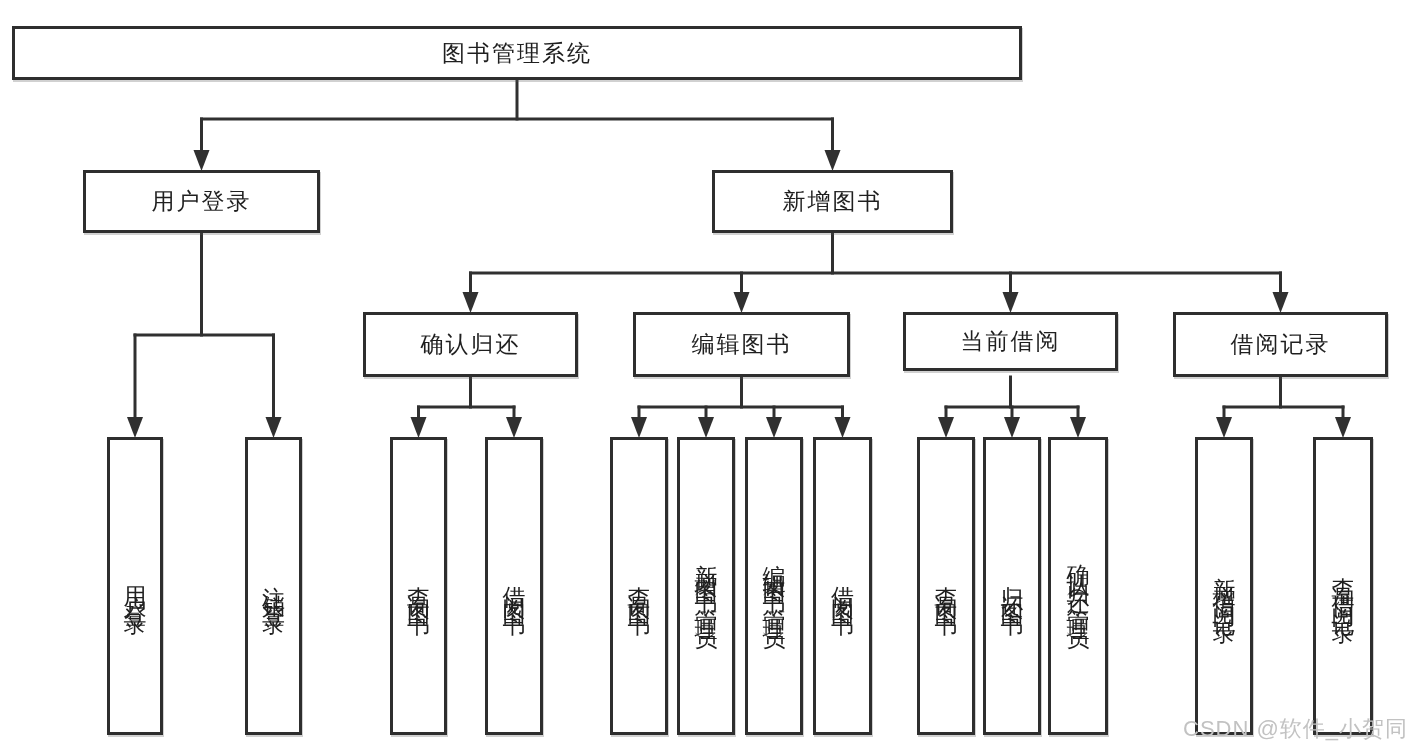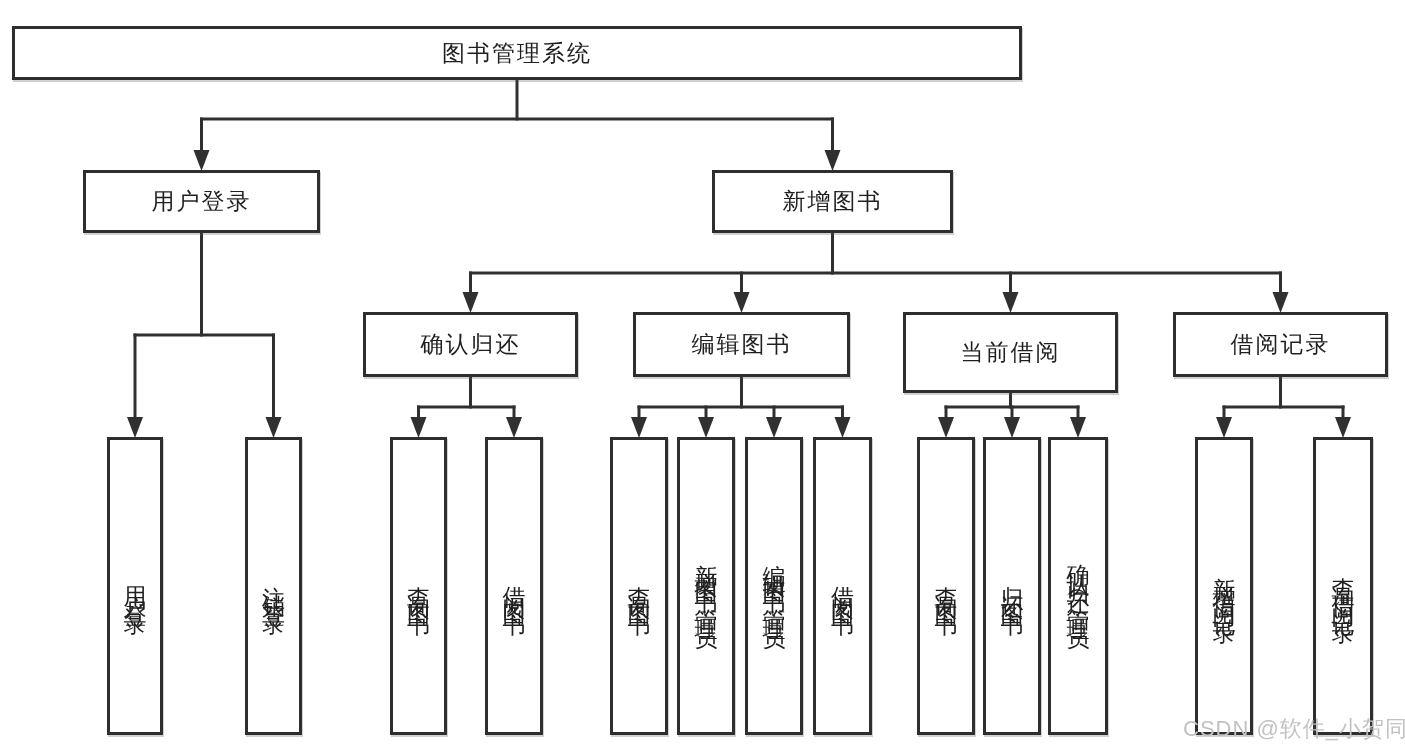--- a/index.html
+++ b/index.html
@@ -113,21 +113,21 @@
       </div>
       <div class="node h-node" style="left: 712px; top: 170px; width: 241px; height: 63px; border-color: rgb(46, 46, 46);">
         <span style="color: rgb(31, 31, 31);">新增图书</span>
       </div>
       <div class="node h-node" style="left: 363px; top: 312px; width: 215px; height: 65px; border-color: rgb(46, 46, 46);">
         <span style="color: rgb(31, 31, 31);">确认归还</span>
       </div>
       <div class="node h-node" style="left: 633px; top: 312px; width: 217px; height: 65px; border-color: rgb(46, 46, 46);">
         <span style="color: rgb(31, 31, 31);">编辑图书</span>
       </div>
-      <div class="node h-node" style="left: 903px; top: 312px; width: 215px; height: 81px; border-color: rgb(46, 46, 46);">
+      <div class="node h-node" style="left: 903px; top: 312px; width: 215px; height: 59px; border-color: rgb(46, 46, 46);">
         <span style="color: rgb(31, 31, 31);">当前借阅</span>
       </div>
       <div class="node h-node" style="left: 1173px; top: 312px; width: 215px; height: 65px; border-color: rgb(46, 46, 46);">
         <span style="color: rgb(31, 31, 31);">借阅记录</span>
       </div>
       <div class="node v-node" style="left: 107px; top: 437px; width: 56px; height: 298px; border-color: rgb(46, 46, 46);">
         <span style="color: rgb(31, 31, 31);">用户登录</span>
       </div>
       <div class="node v-node" style="left: 245px; top: 437px; width: 57px; height: 298px; border-color: rgb(46, 46, 46);">
         <span style="color: rgb(31, 31, 31);">注销登录</span>

